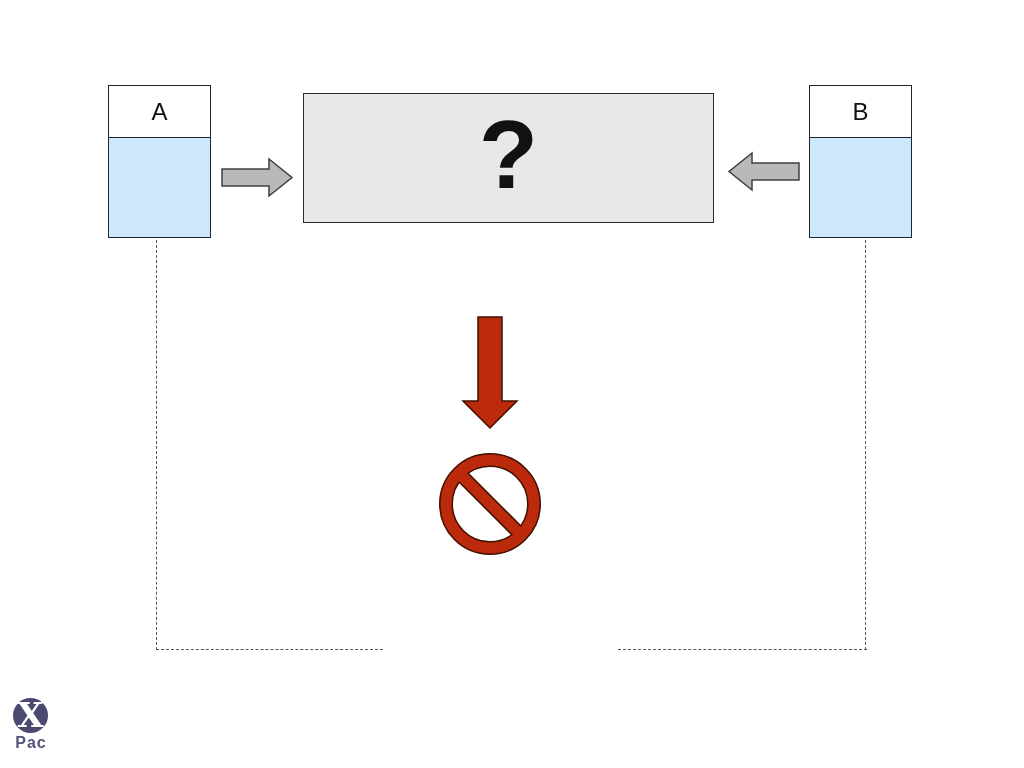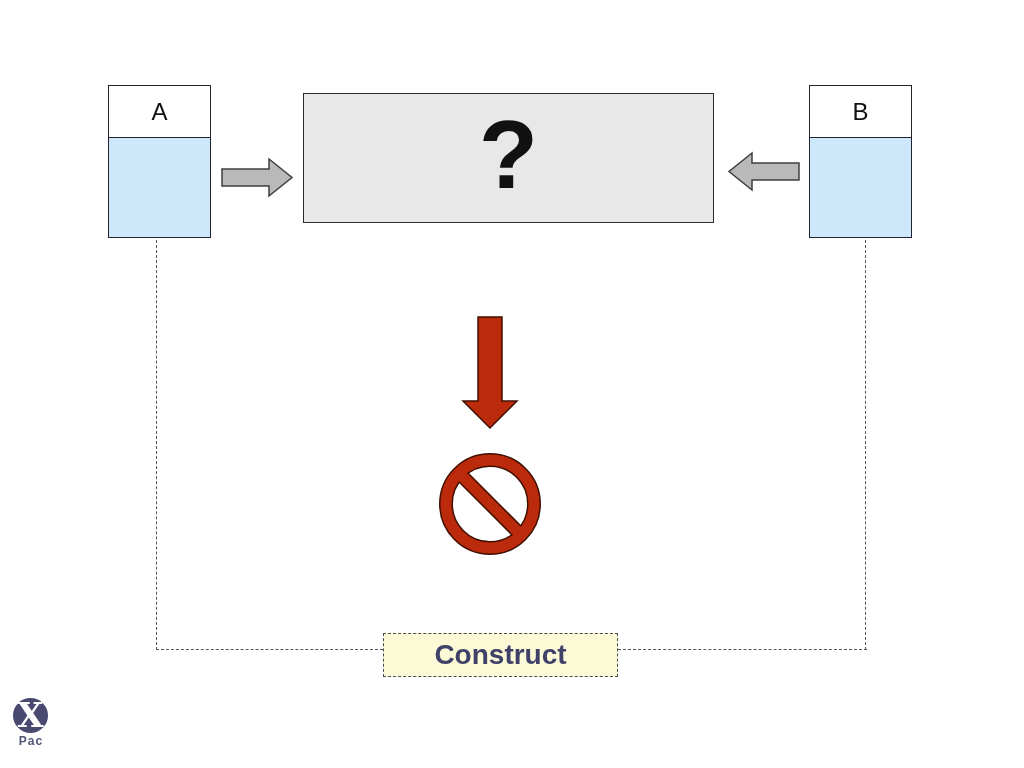--- a/index.html
+++ b/index.html
@@ -128,21 +128,21 @@
     font-weight: bold;
     font-size: 34px;
     line-height: 44px;
     color: #ffffff;
   }
   #logo-caption {
     position: absolute;
     left: 0; top: 38px;
     width: 46px;
     text-align: center;
-    font-size: 12px;
+    font-size: 16px;
     font-weight: bold;
     letter-spacing: 1px;
     color: #55557a;
   }
 </style>
 </head>
 <body>
 
 <div id="slide">
 
@@ -181,23 +181,20 @@
     <line class="no-dark-line" x1="23" y1="23" x2="85" y2="85"></line>
     <circle class="no-red" cx="54" cy="54" r="44"></circle>
     <line class="no-red-line" x1="24" y1="24" x2="84" y2="84"></line>
   </svg>
 
   <div class="dash-v" id="conn-left-v"></div>
   <div class="dash-h" id="conn-left-h"></div>
   <div class="dash-v" id="conn-right-v"></div>
   <div class="dash-h" id="conn-right-h"></div>
 
-  <div id="construct-box">
-    <span id="construct-label">Construct</span>
-  </div>
 
   <div id="logo">
     <div id="logo-circle"></div>
     <div id="logo-x">X</div>
     <div id="logo-caption">Pac</div>
   </div>
 
 </div>
 
 </body></html>

